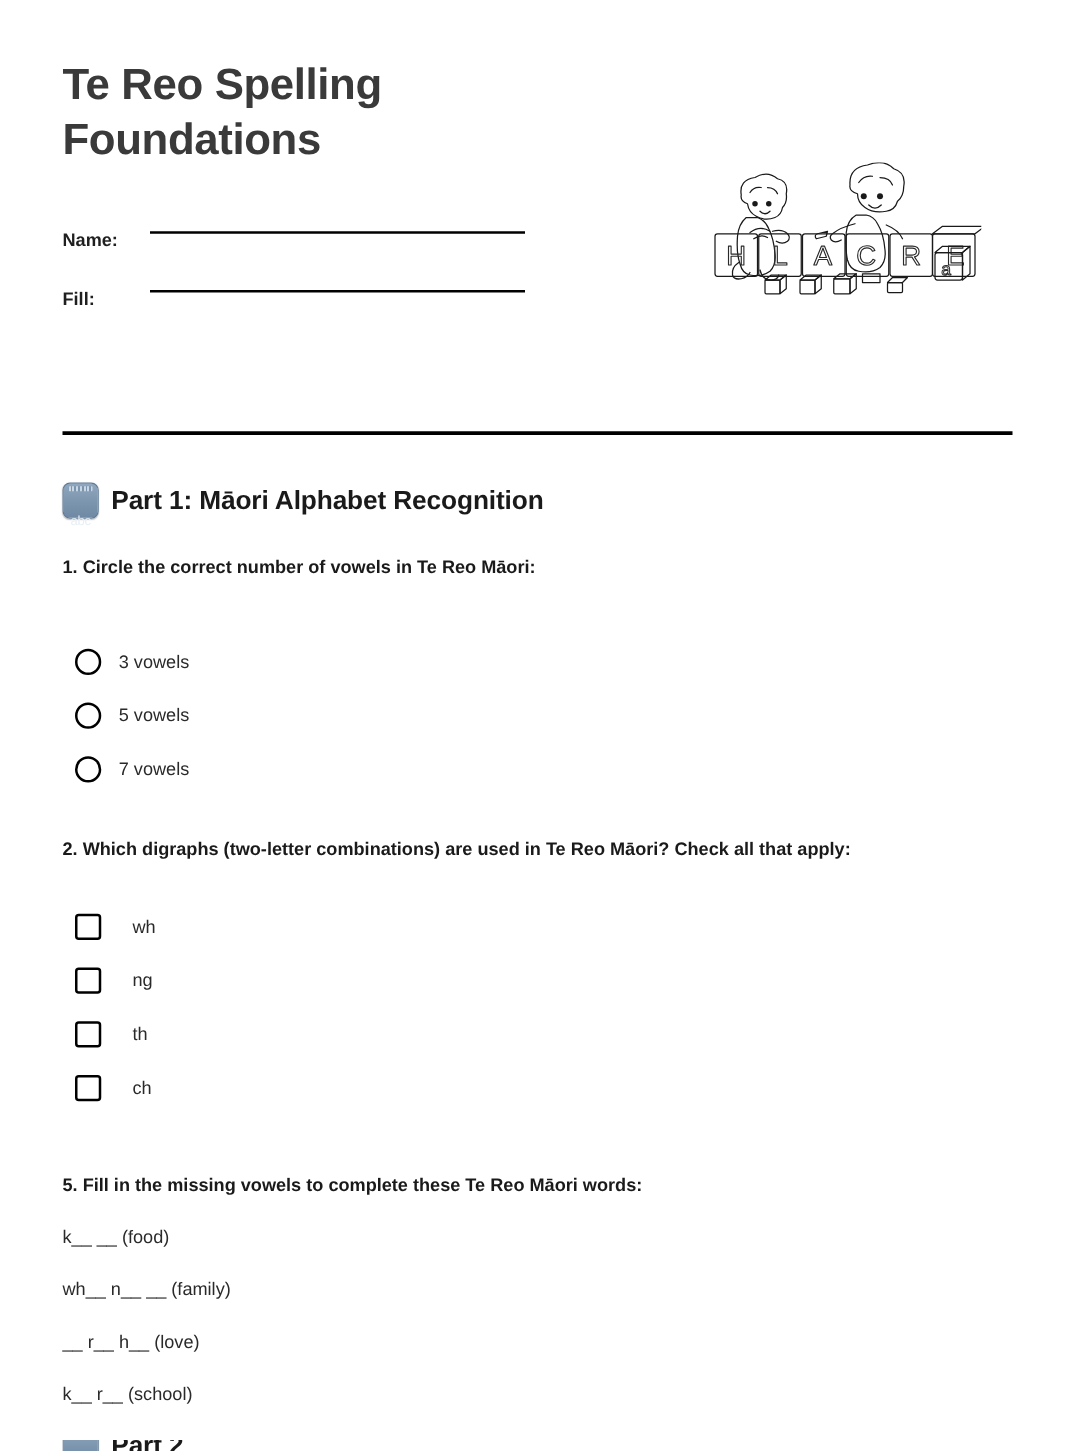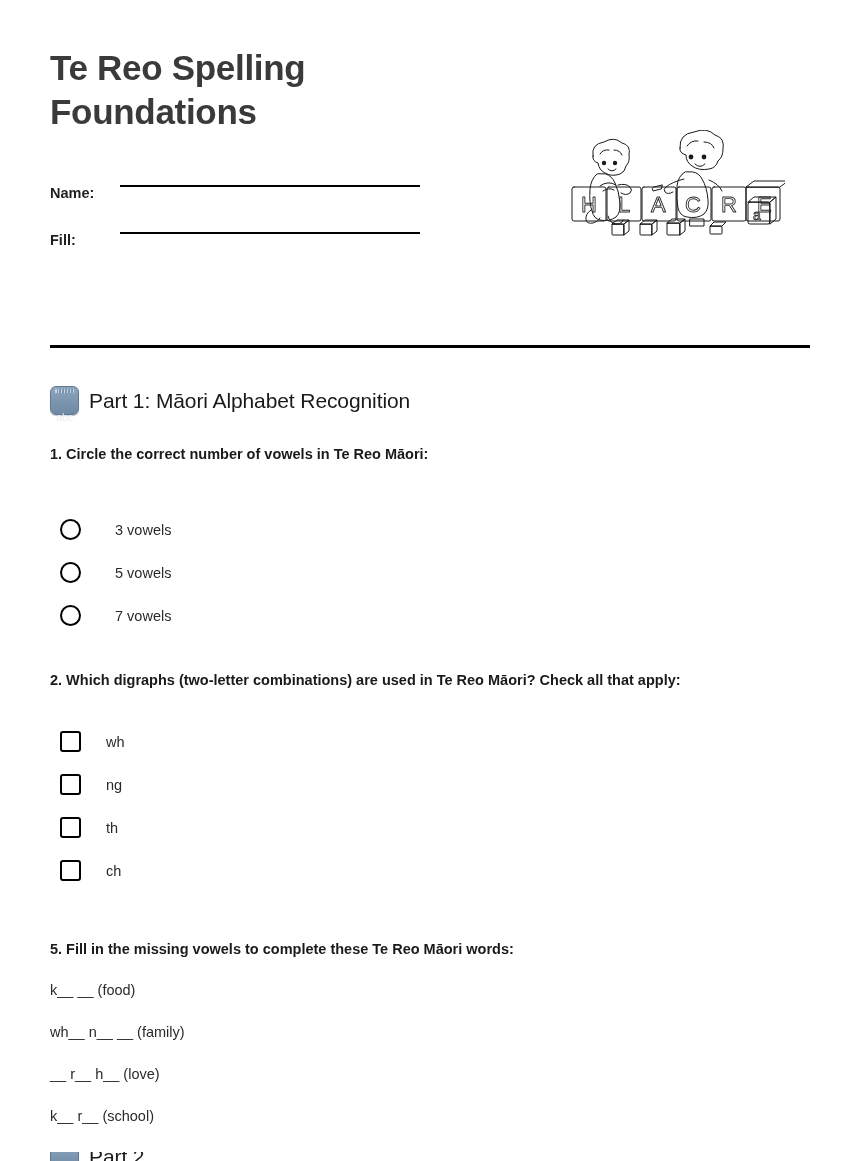--- a/index.html
+++ b/index.html
@@ -118,21 +118,21 @@
     left: 0; right: 0; top: 24px;
     text-align: center;
     font-size: 10.5px;
     font-weight: normal;
     color: #e8eff5;
     font-family: "Liberation Sans", sans-serif;
     letter-spacing: -0.2px;
   }
   .section-title {
     font-size: 21px;
-    font-weight: normal;
+    font-weight: bold;
     color: #1a1a1a;
     letter-spacing: -0.1px;
   }
 
   
   .question-text {
     position: absolute;
     left: 50px;
     font-size: 14.5px;
     font-weight: bold;
@@ -162,21 +162,21 @@
   }
   .check-mark {
     width: 21px;
     height: 21px;
     border: 2.6px solid #000;
     border-radius: 3px;
     box-sizing: border-box;
     flex: 0 0 auto;
   }
   .option-label {
-    margin-left: 34px;
+    margin-left: 14px;
     font-size: 14.5px;
     color: #2a2a2a;
   }
   .check-list .option-label { margin-left: 25px; }
 
   .fill-list {
     position: absolute;
     left: 50px;
     top: 980px;
   }

